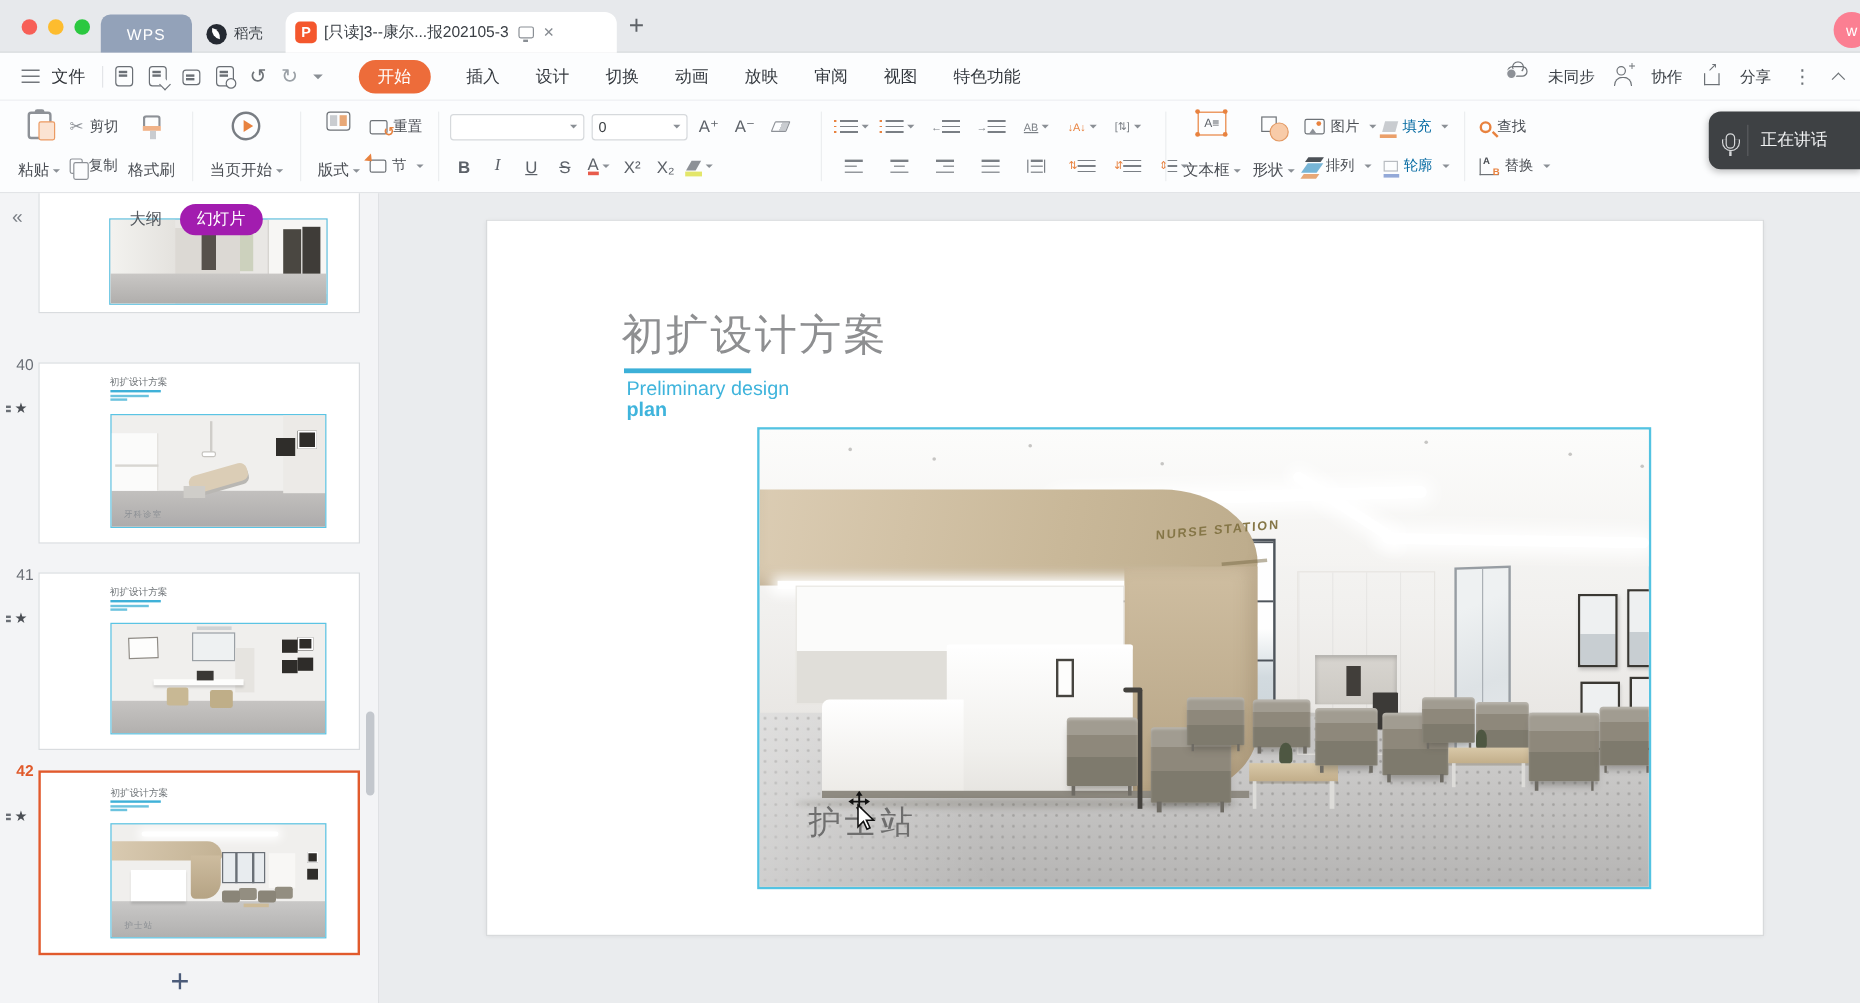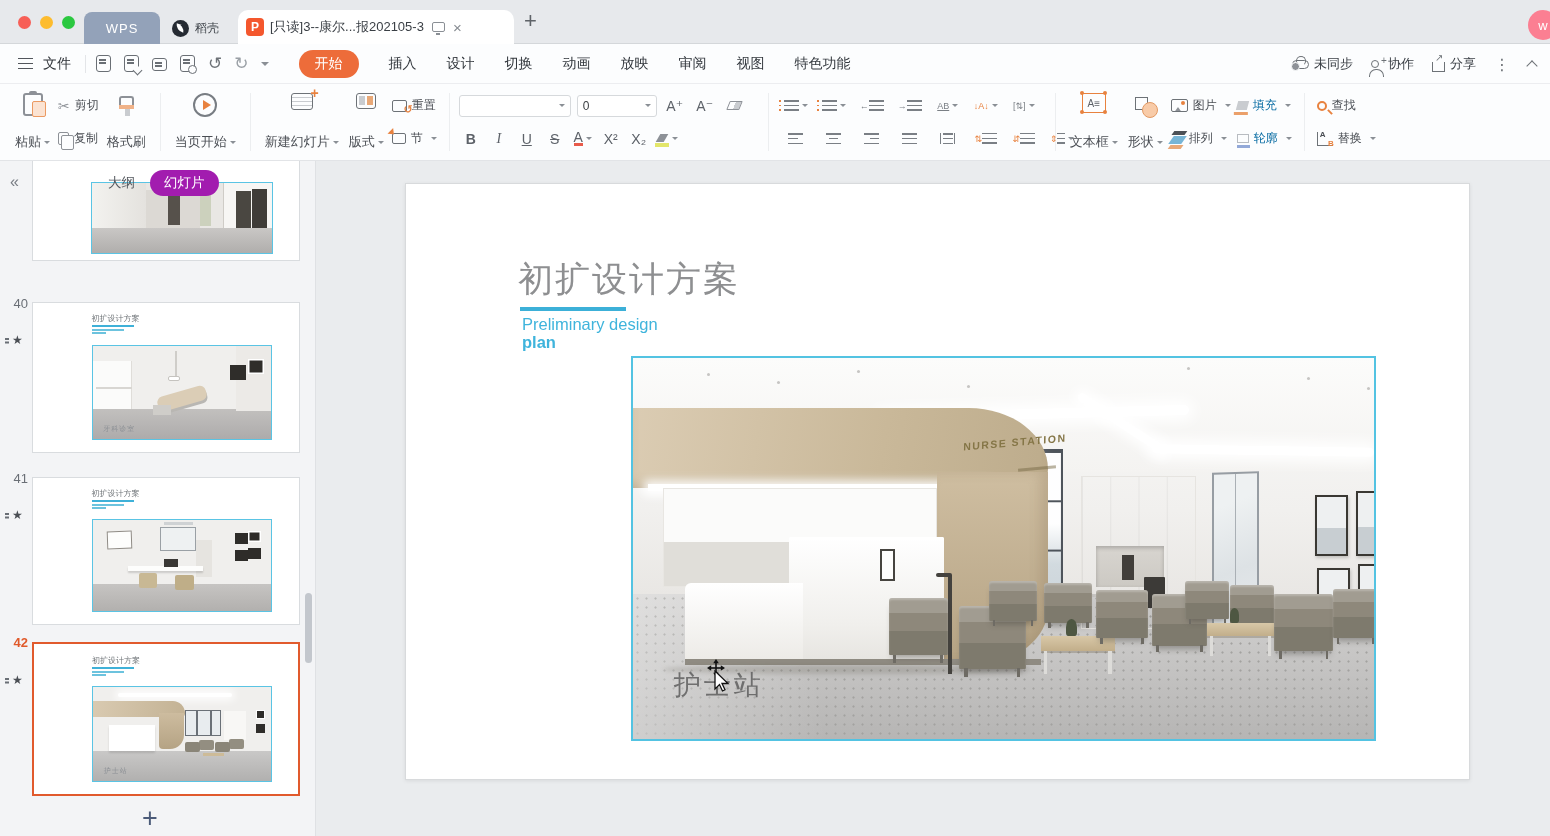--- a/index.html
+++ b/index.html
@@ -29,21 +29,21 @@
 .qi{width:15px;height:17px;border:1.6px solid #6a6f75;border-radius:3px;position:relative;margin-right:13px;}
 .qi::after{content:"";position:absolute;left:2px;top:3px;width:7px;height:1.5px;background:#6a6f75;box-shadow:0 3px 0 #6a6f75;}
 .qi.q2::before{content:"";position:absolute;right:-3px;bottom:-3px;width:6px;height:6px;background:#fcfdfe;border-left:1.6px solid #6a6f75;border-top:1.6px solid #6a6f75;transform:rotate(225deg);}
 .qi.q3{height:13px;margin-top:2px;}
 .qi.q4::before{content:"";position:absolute;right:-3px;bottom:-3px;width:7px;height:7px;border:1.5px solid #6a6f75;border-radius:50%;background:#fcfdfe;}
 .undo{font-size:17px;color:#6d7277;margin-right:12px;}
 .mcaret{width:0;height:0;border:4px solid transparent;border-top-color:#8a8f95;margin:4px 4px 0 0;}
 .mtabs{display:flex;align-items:center;gap:30px;margin-left:26px;font-size:14px;color:#33383e;}
 .pill{background:#ed6c3a;color:#fff;padding:5px 16px;border-radius:15px;font-size:14px;}
 .mright{position:absolute;right:14px;top:0;height:40px;display:flex;align-items:center;gap:18px;font-size:13px;color:#3c4147;}
-.mitem{display:flex;align-items:center;gap:5px;}
+.mitem{display:flex;align-items:flex-start;gap:17px;}
 .cloud{width:17px;height:9px;border:1.7px solid #6d7277;border-radius:8px;position:relative;}
 .cloud::before{content:"";position:absolute;left:3px;top:-5px;width:8px;height:8px;border:1.7px solid #6d7277;border-radius:50%;border-bottom-color:transparent;}
 .cloud::after{content:"";position:absolute;left:-2px;bottom:-3px;width:7px;height:7px;border-radius:50%;background:#8d9197;box-shadow:inset 0 0 0 5px #8d9197;border:1px solid #fcfdfe;}
 .person{width:8px;height:8px;border:1.7px solid #6d7277;border-radius:50%;position:relative;margin-right:4px;}
 .person::after{content:"";position:absolute;left:-3px;top:8px;width:13px;height:7px;border:1.7px solid #6d7277;border-bottom:none;border-radius:7px 7px 0 0;}
 .person::before{content:"+";position:absolute;left:9px;top:-6px;font-size:10px;color:#6d7277;}
 .shareic{width:13px;height:10px;border:1.7px solid #6d7277;border-top:none;position:relative;margin-top:6px;}
 .shareic::after{content:"↗";position:absolute;left:2px;top:-10px;font-size:10px;color:#6d7277;}
 .mdots{font-size:16px;color:#6d7277;letter-spacing:0;}
 .chev{width:8px;height:8px;border-left:1.7px solid #6d7277;border-top:1.7px solid #6d7277;transform:rotate(45deg);margin-top:4px;}
@@ -251,27 +251,20 @@
   <div class="vd"></div>
   <div class="big">
     <span class="i-play"></span>
     <span class="lbl">
         <span>当页开始</span>
         <span class="car"></span>
       </span>
   </div>
   <div class="vd"></div>
   <div class="big">
-    <span class="i-ns"></span>
-    <span class="lbl">
-        <span>新建幻灯片</span>
-        <span class="car"></span>
-      </span>
-  </div>
-  <div class="big">
     <span class="i-lay"></span>
     <span class="lbl">
         <span>版式</span>
         <span class="car"></span>
       </span>
   </div>
   <div class="stack">
     <span class="srow">
         <span class="i-reset"></span>
         <span>重置</span>
@@ -445,20 +438,25 @@
         <span>查找</span>
       </span>
     <span class="srow">
         <span class="i-repl">
           <i>A</i>
           <b>B</b>
         </span>
         <span>替换</span>
         <span class="car"></span>
       </span>
+  </div>
+  <div class="micpill">
+    <span class="micbody"></span>
+    <span class="micdiv"></span>
+    <span class="mictext">正在讲话</span>
   </div>
 </div>
 
 <div class="main">
 
   <div class="sidebar">
 
     <div class="thumb" style="top:-36px;height:136px;">
       <div style="position:absolute;left:58px;top:56px;width:182px;height:72px;border:1px solid #5ac4e4;overflow:hidden;background:#e9e7e4;">
         <div class="mini" style="left:0;top:0;width:30%;height:100%;background:linear-gradient(90deg,#f3f2ef,#e4e2de);"></div>

